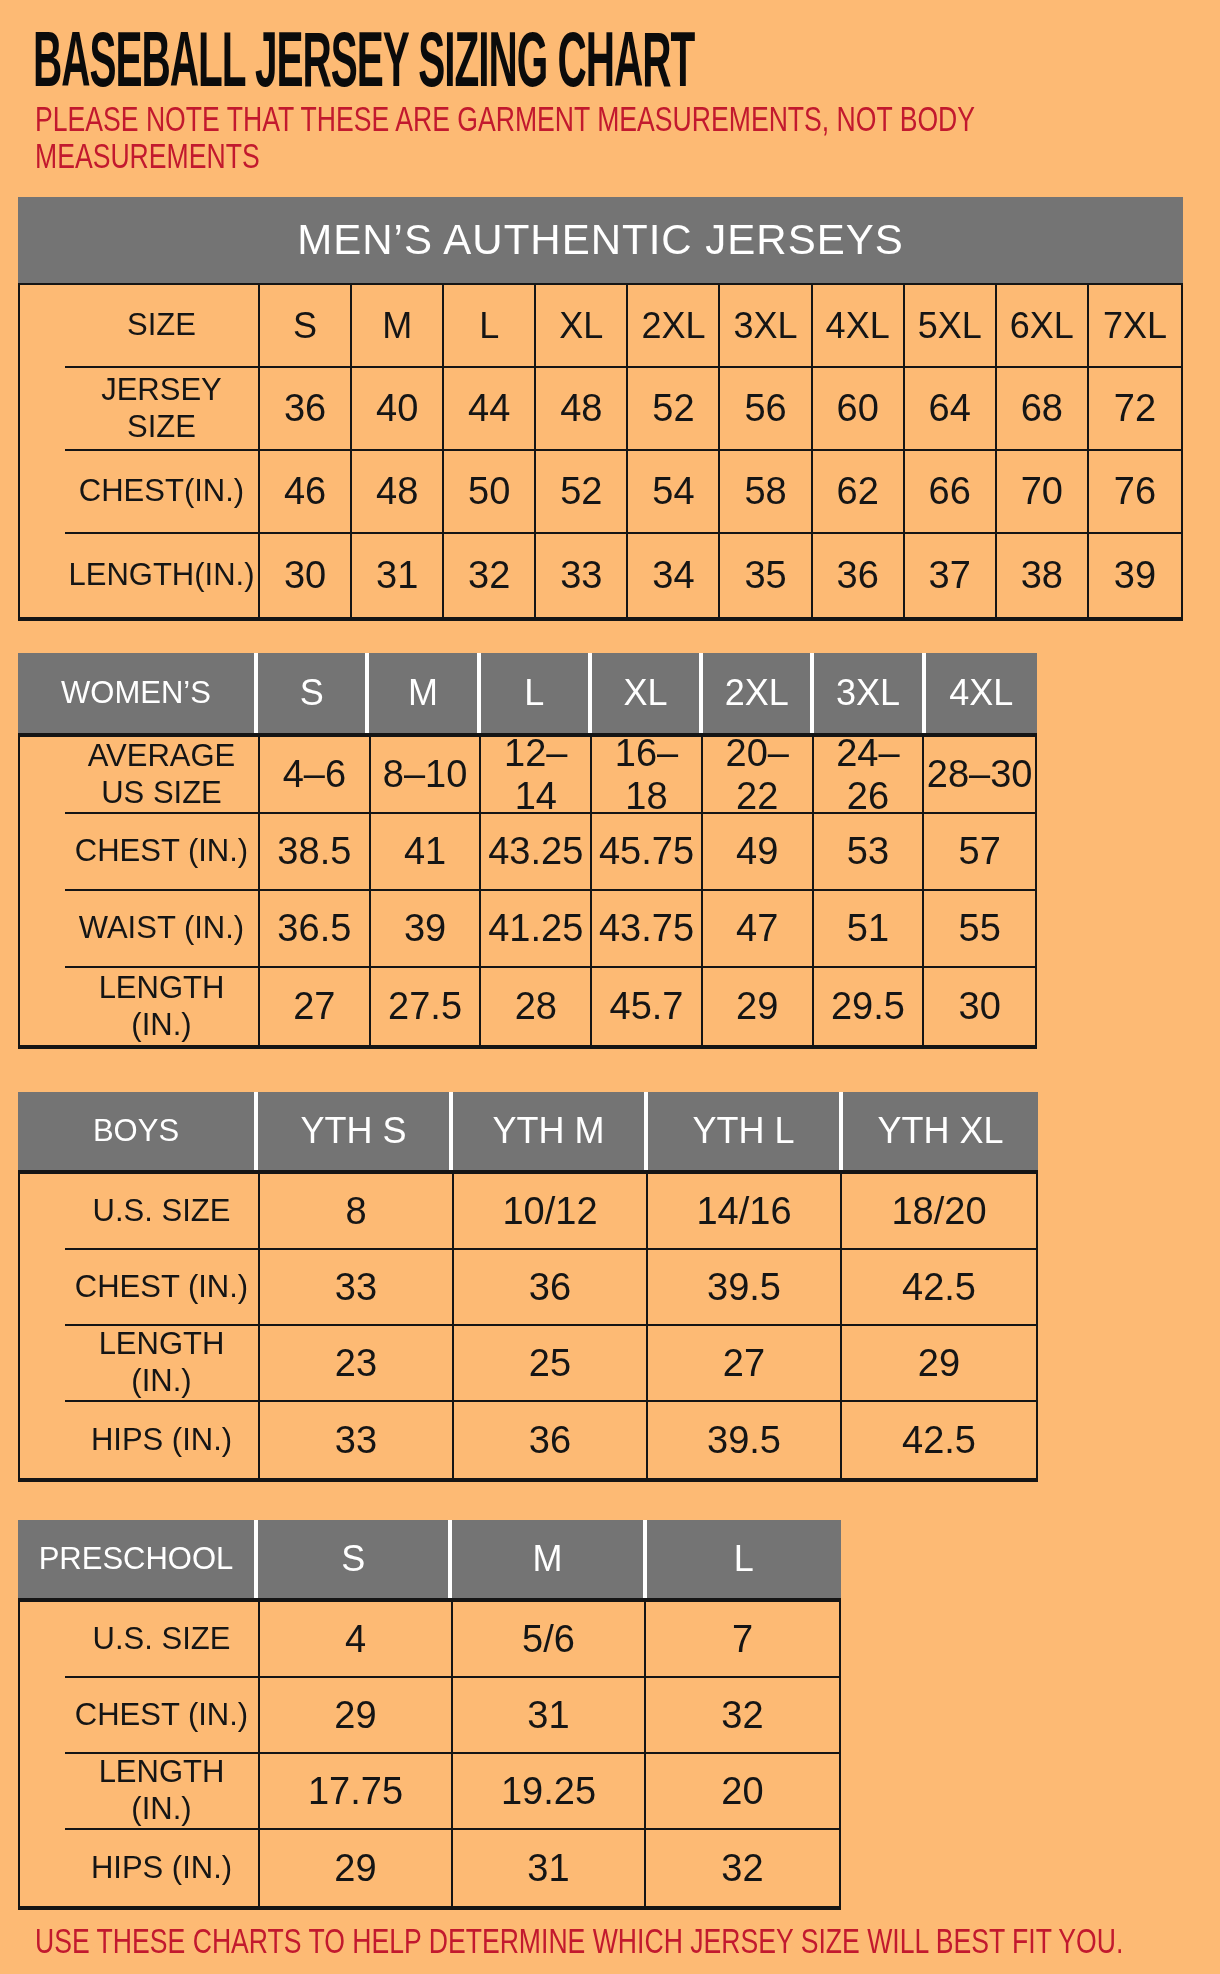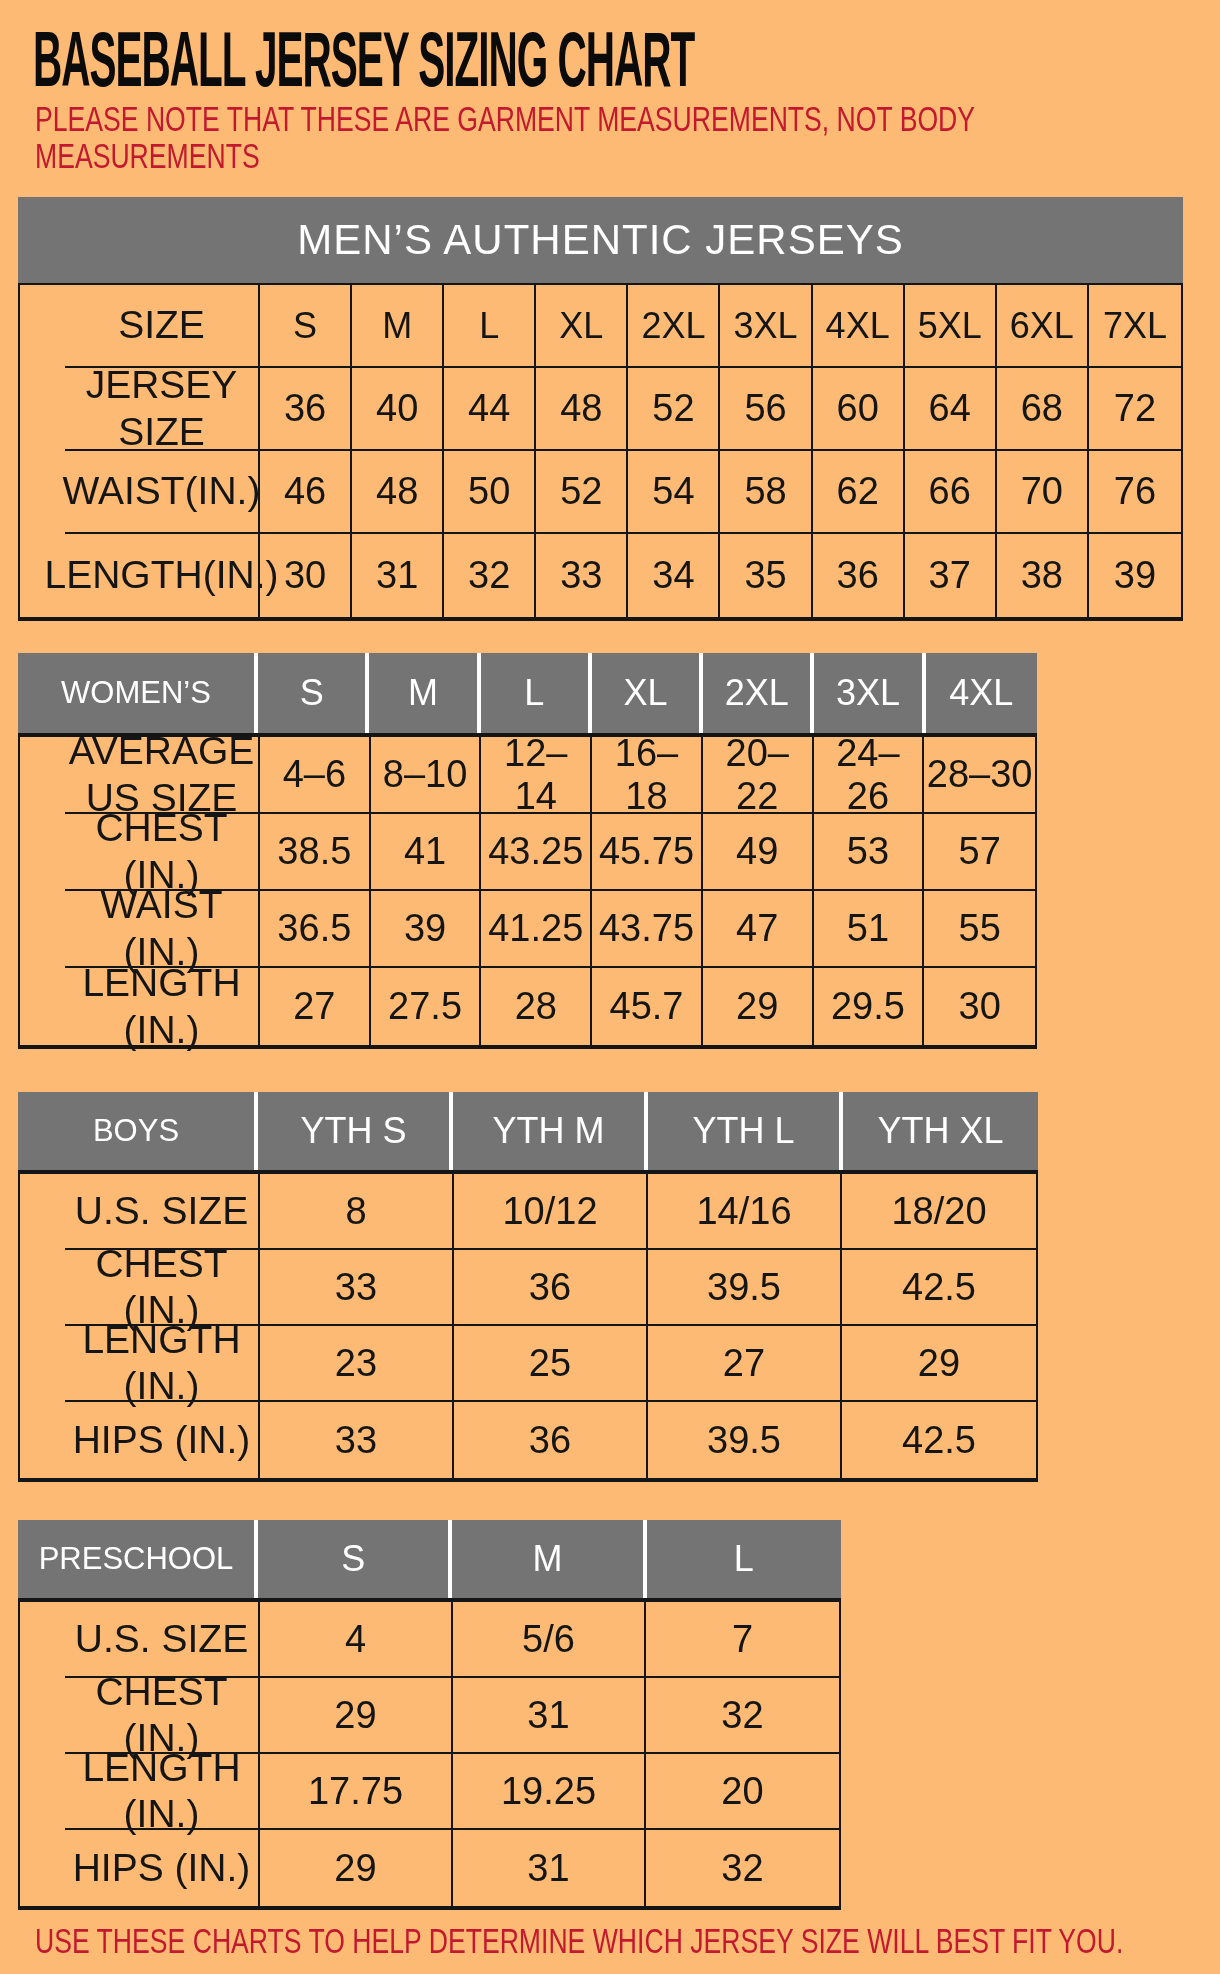--- a/index.html
+++ b/index.html
@@ -59,21 +59,21 @@
   .tbl-boys      .grid { grid-template-columns:240px repeat(4,1fr);  grid-auto-rows:76px; border-top-width:4px; }
   .tbl-preschool .grid { grid-template-columns:240px repeat(3,1fr);  grid-auto-rows:76px; border-top-width:4px; }
 
   .cell {
     display:flex; align-items:center; justify-content:center;
     font-size:38px; color:#151515; text-align:center;
     border-right:2px solid #151515; border-bottom:2px solid #151515;
     padding:0 2px;
   }
   .cell.head { font-size:36px; }
-  .cell.lab  { font-size:39px; line-height:1.18;margin-left:45px; }
+  .cell.lab  { font-size:31px; line-height:1.18;margin-left:45px; }
   .cell.lastcol { border-right:none; }
   .cell.lastrow { border-bottom:none; }
 </style>
 </head>
 <body>
 
 <div class="page">
 
   <h1 class="title">BASEBALL JERSEY SIZING CHART</h1>
 
@@ -100,21 +100,21 @@
         <div class="cell">36</div>
         <div class="cell">40</div>
         <div class="cell">44</div>
         <div class="cell">48</div>
         <div class="cell">52</div>
         <div class="cell">56</div>
         <div class="cell">60</div>
         <div class="cell">64</div>
         <div class="cell">68</div>
         <div class="cell lastcol">72</div>
-        <div class="cell lab">WAIST(IN.)</div>
+        <div class="cell lab">CHEST(IN.)</div>
         <div class="cell">46</div>
         <div class="cell">48</div>
         <div class="cell">50</div>
         <div class="cell">52</div>
         <div class="cell">54</div>
         <div class="cell">58</div>
         <div class="cell">62</div>
         <div class="cell">66</div>
         <div class="cell">70</div>
         <div class="cell lastcol">76</div>

